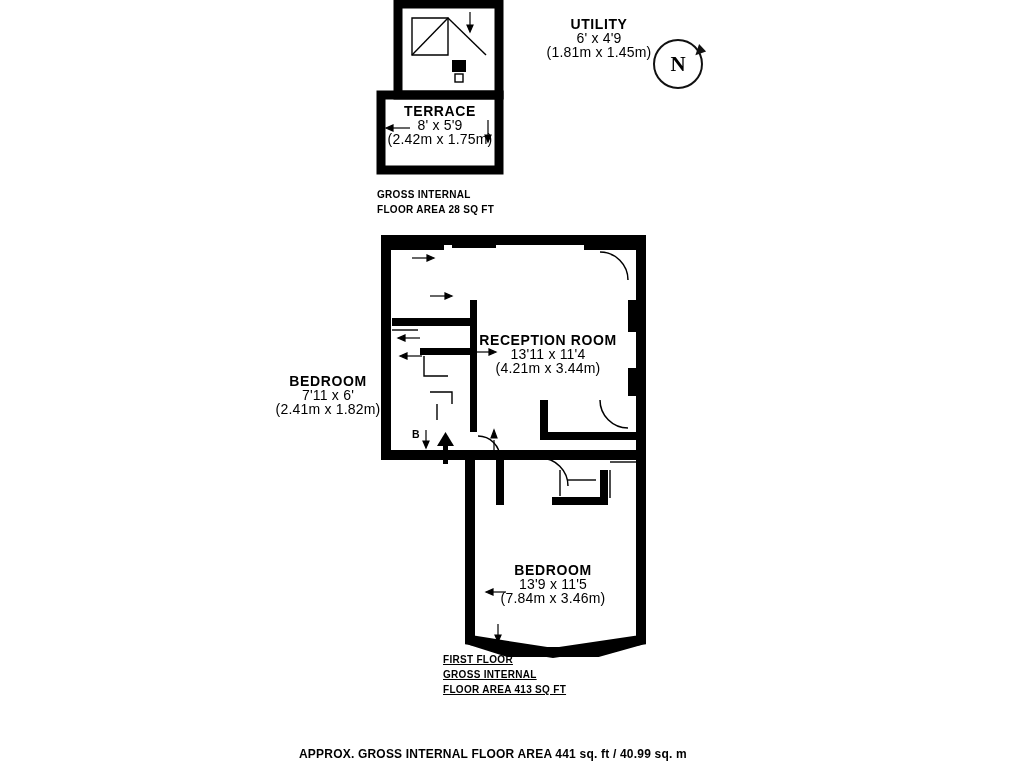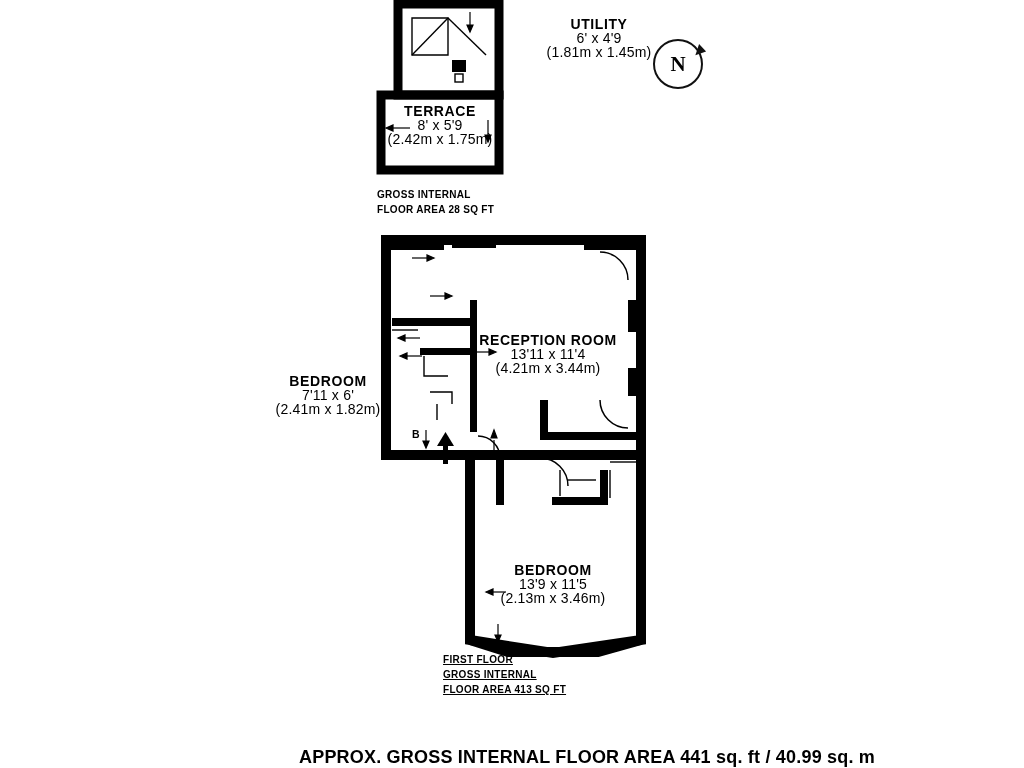--- a/index.html
+++ b/index.html
@@ -34,21 +34,21 @@
   .block {
     position: absolute;
     font-size: 10px;
     line-height: 15px;
     letter-spacing: 0.3px;
     font-weight: bold;
     white-space: nowrap;
   }
   .footer {
     position: absolute;
-    font-size: 18px;
+    font-size: 12px;
     font-weight: bold;
     letter-spacing: 0.2px;
     white-space: nowrap;
   }
   svg {
     position: absolute;
     left: 0;
     top: 0;
   }
   .compass {
@@ -214,21 +214,21 @@
 
   <div class="lbl" style="left:459px; top:333px; width:178px;">
     <div class="name">RECEPTION ROOM</div>
     <div>13'11 x 11'4</div>
     <div>(4.21m x 3.44m)</div>
   </div>
 
   <div class="lbl" style="left:464px; top:547px; width:178px;margin-top:16px;">
     <div class="name">BEDROOM</div>
     <div>13'9 x 11'5</div>
-    <div>(2.13m x 3.46m)</div>
+    <div>(7.84m x 3.46m)</div>
   </div>
 
   <div style="position:absolute; left:412px; top:428px; font-size:10.5px; font-weight:bold;">B</div>
 
   <div class="block" style="left:377px; top:187px;">
     <div>GROSS INTERNAL</div>
     <div>FLOOR AREA 28 SQ FT</div>
   </div>
 
   <div class="block" style="left:443px; top:652px;text-decoration:underline;">

